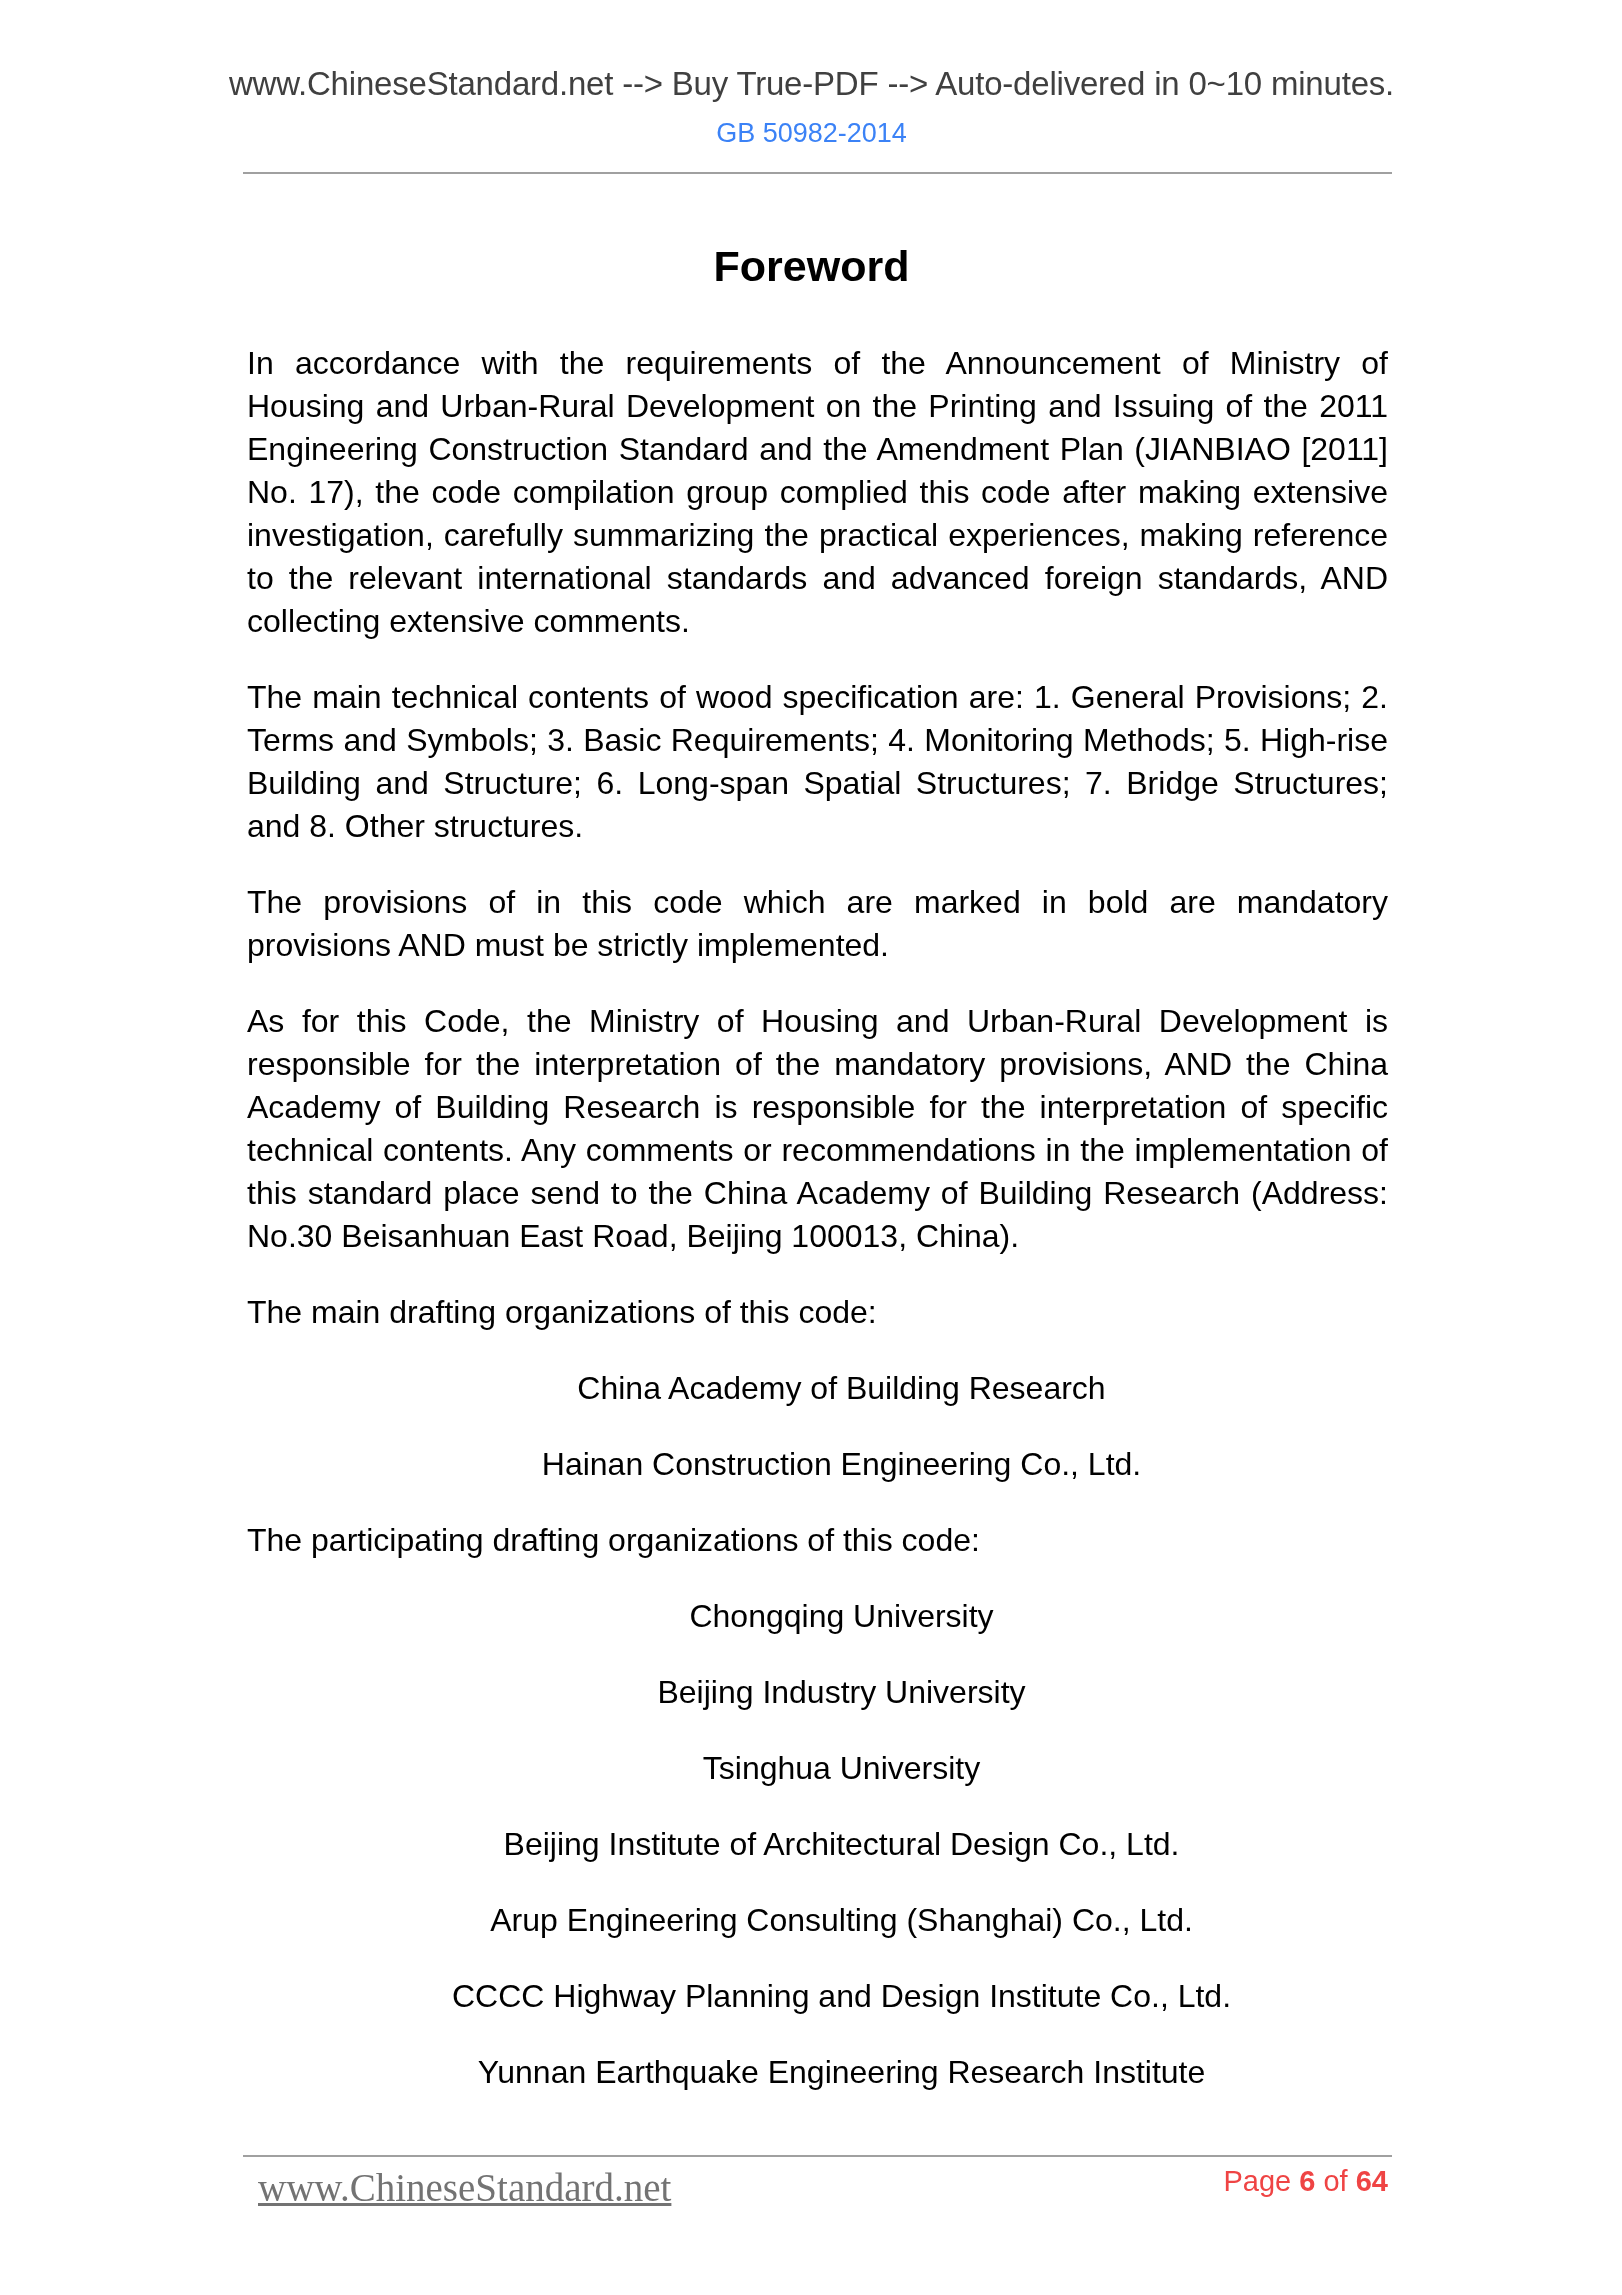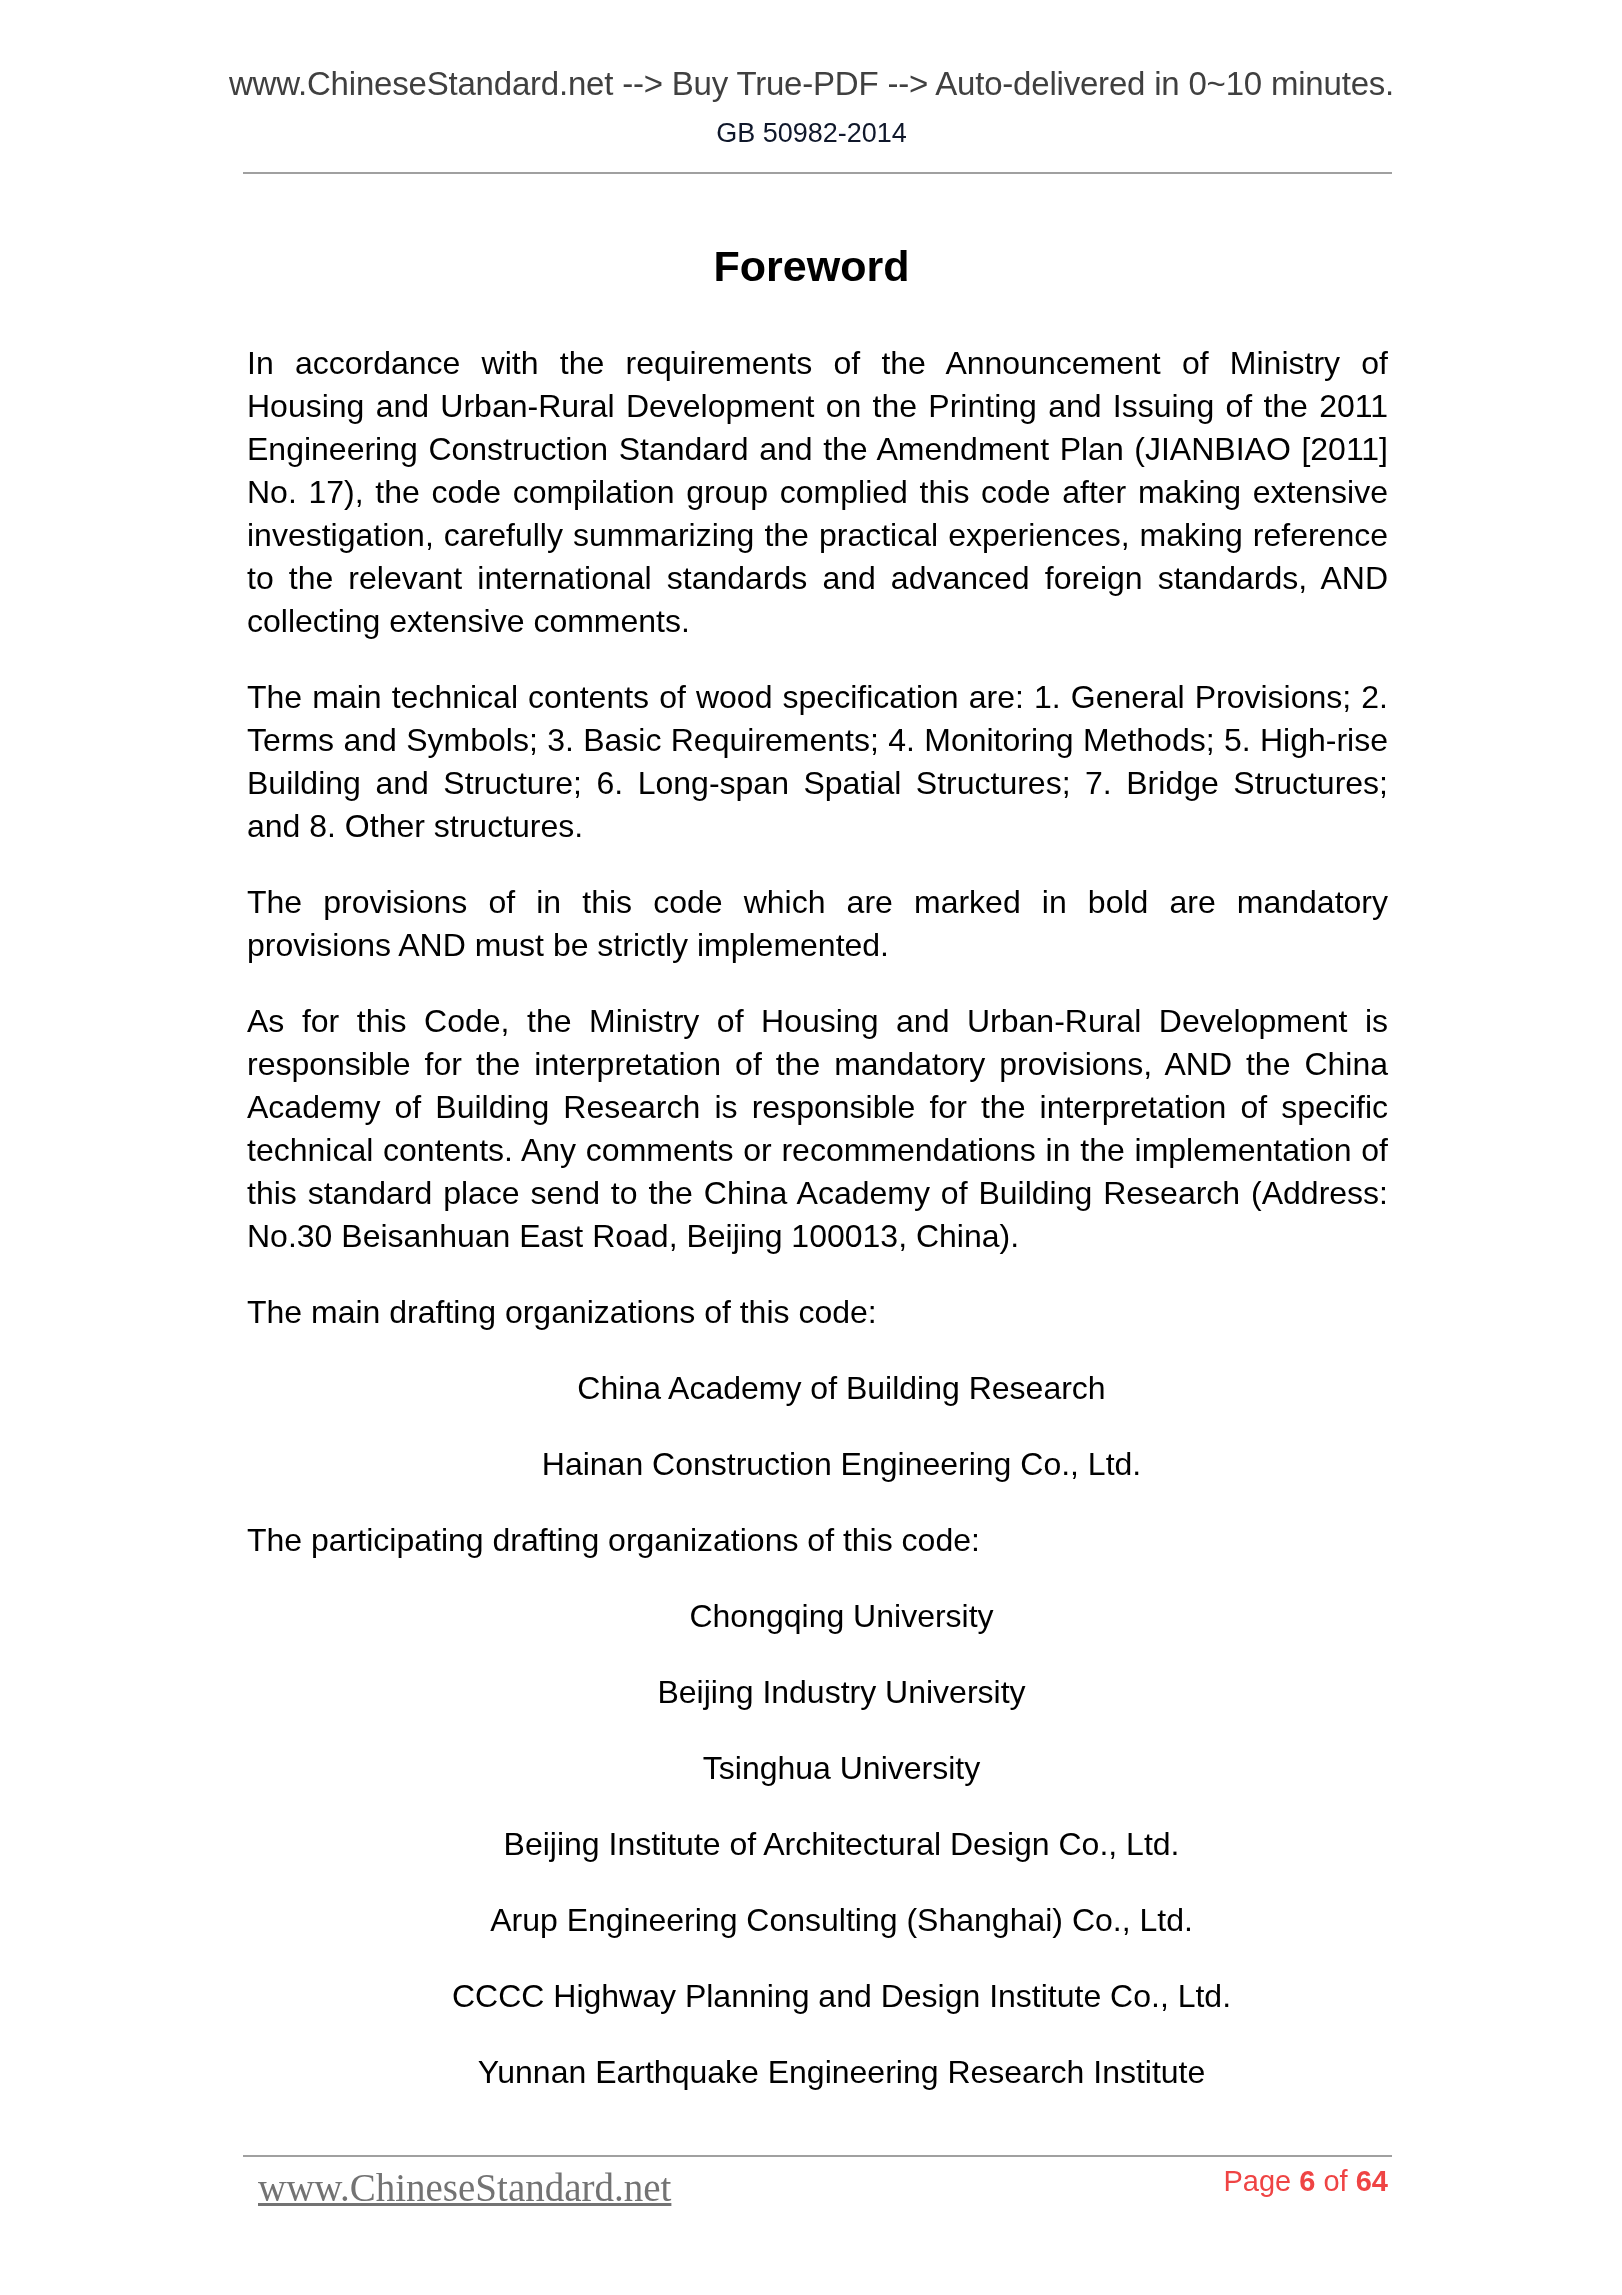--- a/index.html
+++ b/index.html
@@ -1,18 +1,18 @@
 <!DOCTYPE html>
 <html style="font-size:13.3px"><head>
 <meta charset="utf-8">
 <style>
   html, body { margin:0; padding:0; background:#ffffff; }
   body { width:1623px; height:2295px; position:relative; overflow:hidden; font-family:"Liberation Sans", sans-serif; color:#000; }
   .hdr1 { position:absolute; left:0; width:1623px; top:65px; text-align:center; font-size:33px; color:#404040; letter-spacing:-0.2px; }
-  .hdr2 { position:absolute; left:0; width:1623px; top:118px; text-align:center; font-size:27px; color:#0f172a; }
+  .hdr2 { position:absolute; left:0; width:1623px; top:118px; text-align:center; font-size:27px; color:#3b82f6; }
   .rule { position:absolute; left:243px; width:1149px; height:1.7px; background:#a0a0a0; }
   .rule.top { top:172px; }
   .rule.bottom { top:2155px; }
   .title { position:absolute; left:0; width:1623px; top:242px; text-align:center; font-size:43px; font-weight:bold; }
   .content { position:absolute; left:247px; width:1141px; top:342px; font-size:32px; line-height:43px; }
   .content p { margin:0 0 33px 0; text-align:justify; }
   .content p.org { padding-left:48px; text-align:center; margin:0 0 33px 0; }
   .footer-link { position:absolute; left:258px; top:2165px; font-size:39px; color:#737373; text-decoration:underline;font-family:Liberation Serif, serif; }
   .footer-page { position:absolute; right:235px; top:2165px; font-size:29px; color:#ef4444; }
   .footer-page b { font-weight:bold; }

